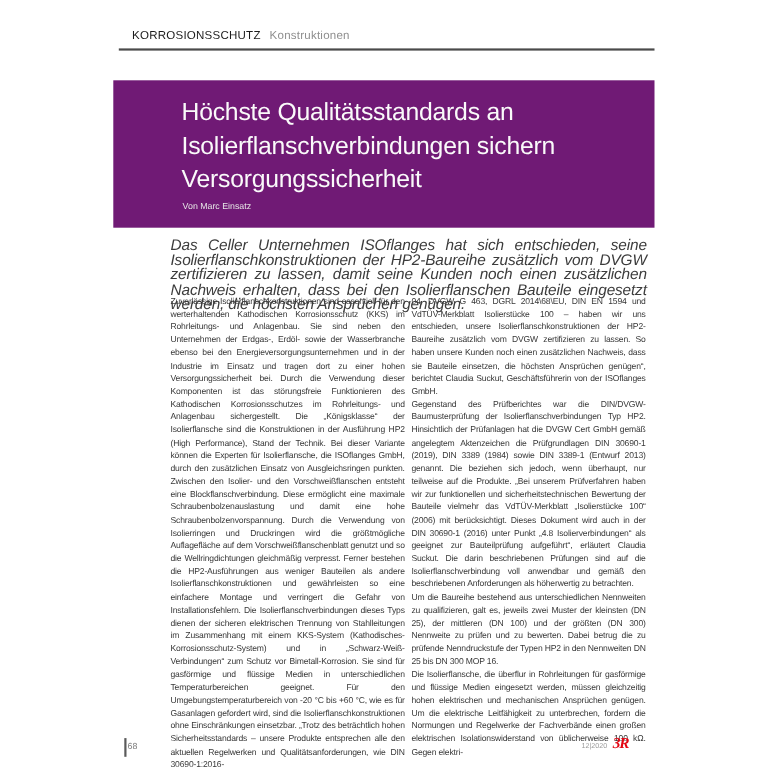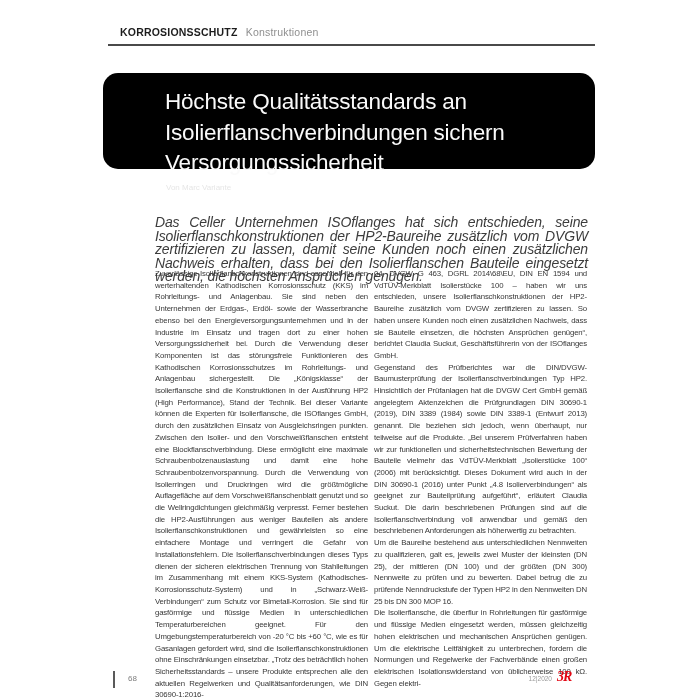--- a/index.html
+++ b/index.html
@@ -2,67 +2,67 @@
 <html lang="de"><head>
 <meta charset="utf-8">
 <style>
   html,body{margin:0;padding:0;background:#ffffff;}
   .page{
     position:relative;width:700px;height:700px;background:#ffffff;overflow:hidden;
     font-family:"Liberation Sans", sans-serif;color:#333;
   }
   
   .kicker{position:absolute;left:120px;top:26px;font-size:10.5px;letter-spacing:.2px;}
-  .kicker .section{font-weight:bold;color:#1c1c1c;}
+  .kicker .section{font-weight:normal;color:#1c1c1c;}
   .kicker .topic{color:#8f8f8f;margin-left:5px;}
   .header-rule{position:absolute;left:108px;top:44px;width:487px;height:2px;background:#4a4a4a;}
   
-  .title-block{position:absolute;left:103px;top:73px;width:492px;height:96px;background:#000000;border-radius:15px;}
+  .title-block{position:absolute;left:103px;top:73px;width:492px;height:134px;background:#701a75;}
   .title-block h1{
     margin:0;position:absolute;left:62px;top:14px;width:420px;
     font-size:22.5px;line-height:30.5px;font-weight:normal;color:#fafafa;letter-spacing:-.2px;
   }
   .title-block .byline{position:absolute;left:63px;top:110px;font-size:8px;color:#e6e6e6;}
   
   .abstract{
     position:absolute;left:155px;top:216px;width:433px;
     font-style:italic;font-size:14px;line-height:13.5px;color:#3c3c3c;
     text-align:justify;letter-spacing:-.01em;
   }
   
   .columns{position:absolute;left:155px;top:268px;width:433px;display:flex;gap:6px;}
   .col{
     width:213px;font-size:7.8px;line-height:11.7px;color:#383838;
     text-align:justify;letter-spacing:-.02em;hyphens:auto;-webkit-hyphens:auto;
   }
   .col p{margin:0;}
   
   .footer-divider{position:absolute;left:113px;top:671px;width:2px;height:17px;background:#5a5a5a;}
-  .page-number{position:absolute;left:128px;top:674px;font-size:8px;color:#7d7d7d;}
+  .page-number{position:absolute;left:116px;top:674px;font-size:8px;color:#7d7d7d;}
   .issue{position:absolute;left:500px;top:675px;width:52px;text-align:right;font-size:6.5px;color:#9a9a9a;}
   .logo-3r{
     position:absolute;left:557px;top:669px;font-size:14px;font-weight:bold;font-style:italic;
     color:#e30613;letter-spacing:-1px;font-family:Liberation Serif, serif;
   }
 </style>
 </head>
 <body>
 
 <div class="page">
 
   <div class="kicker">
     <span class="section">KORROSIONSSCHUTZ</span>
     <span class="topic">Konstruktionen</span>
   </div>
 
   <div class="header-rule"></div>
 
   <div class="title-block">
     <h1>Höchste Qualitätsstandards an Isolierflanschverbindungen sichern Versorgungssicherheit</h1>
-    <div class="byline">Von Marc Variante</div>
+    <div class="byline">Von Marc Einsatz</div>
   </div>
 
   <div class="abstract">Das Celler Unternehmen ISOflanges hat sich entschieden, seine Isolierflanschkonstruktionen der HP2-Baureihe zusätzlich vom DVGW zertifizieren zu lassen, damit seine Kunden noch einen zusätzlichen Nachweis erhalten, dass bei den Isolierflanschen Bauteile eingesetzt werden, die höchsten Ansprüchen genügen.</div>
 
   <div class="columns">
     <div class="col">
       <p>Zuverlässige Isolierflanschkonstruktionen sind essentiell für den werterhaltenden Kathodischen Korrosionsschutz (KKS) im Rohrleitungs- und Anlagenbau. Sie sind neben den Unternehmen der Erdgas-, Erdöl- sowie der Wasserbranche ebenso bei den Energieversorgungsunternehmen und in der Industrie im Einsatz und tragen dort zu einer hohen Versorgungssicherheit bei. Durch die Verwendung dieser Komponenten ist das störungsfreie Funktionieren des Kathodischen Korrosionsschutzes im Rohrleitungs- und Anlagenbau sichergestellt. Die „Königsklasse“ der Isolierflansche sind die Konstruktionen in der Ausführung HP2 (High Performance), Stand der Technik. Bei dieser Variante können die Experten für Isolierflansche, die ISOflanges GmbH, durch den zusätzlichen Einsatz von Ausgleichsringen punkten. Zwischen den Isolier- und den Vorschweißflanschen entsteht eine Blockflanschverbindung. Diese ermöglicht eine maximale Schraubenbolzenauslastung und damit eine hohe Schraubenbolzenvorspannung. Durch die Verwendung von Isolierringen und Druckringen wird die größtmögliche Auflagefläche auf dem Vorschweißflanschenblatt genutzt und so die Wellringdichtungen gleichmäßig verpresst. Ferner bestehen die HP2-Ausführungen aus weniger Bauteilen als andere Isolierflanschkonstruktionen und gewährleisten so eine einfachere Montage und verringert die Gefahr von Installationsfehlern. Die Isolierflanschverbindungen dieses Typs dienen der sicheren elektrischen Trennung von Stahlleitungen im Zusammenhang mit einem KKS-System (Kathodisches-Korrosionsschutz-System) und in „Schwarz-Weiß-Verbindungen“ zum Schutz vor Bimetall-Korrosion. Sie sind für gasförmige und flüssige Medien in unterschiedlichen Temperaturbereichen geeignet. Für den Umgebungstemperaturbereich von -20 °C bis +60 °C, wie es für Gasanlagen gefordert wird, sind die Isolierflanschkonstruktionen ohne Einschränkungen einsetzbar. „Trotz des beträchtlich hohen Sicherheitsstandards – unsere Produkte entsprechen alle den aktuellen Regelwerken und Qualitätsanforderungen, wie DIN 30690-1:2016-</p>
     </div>
     <div class="col">
       <p>04, DVGW G 463, DGRL 2014\68\EU, DIN EN 1594 und VdTÜV-Merkblatt Isolierstücke 100 – haben wir uns entschieden, unsere Isolierflanschkonstruktionen der HP2-Baureihe zusätzlich vom DVGW zertifizieren zu lassen. So haben unsere Kunden noch einen zusätzlichen Nachweis, dass sie Bauteile einsetzen, die höchsten Ansprüchen genügen“, berichtet Claudia Suckut, Geschäftsführerin von der ISOflanges GmbH.</p>

